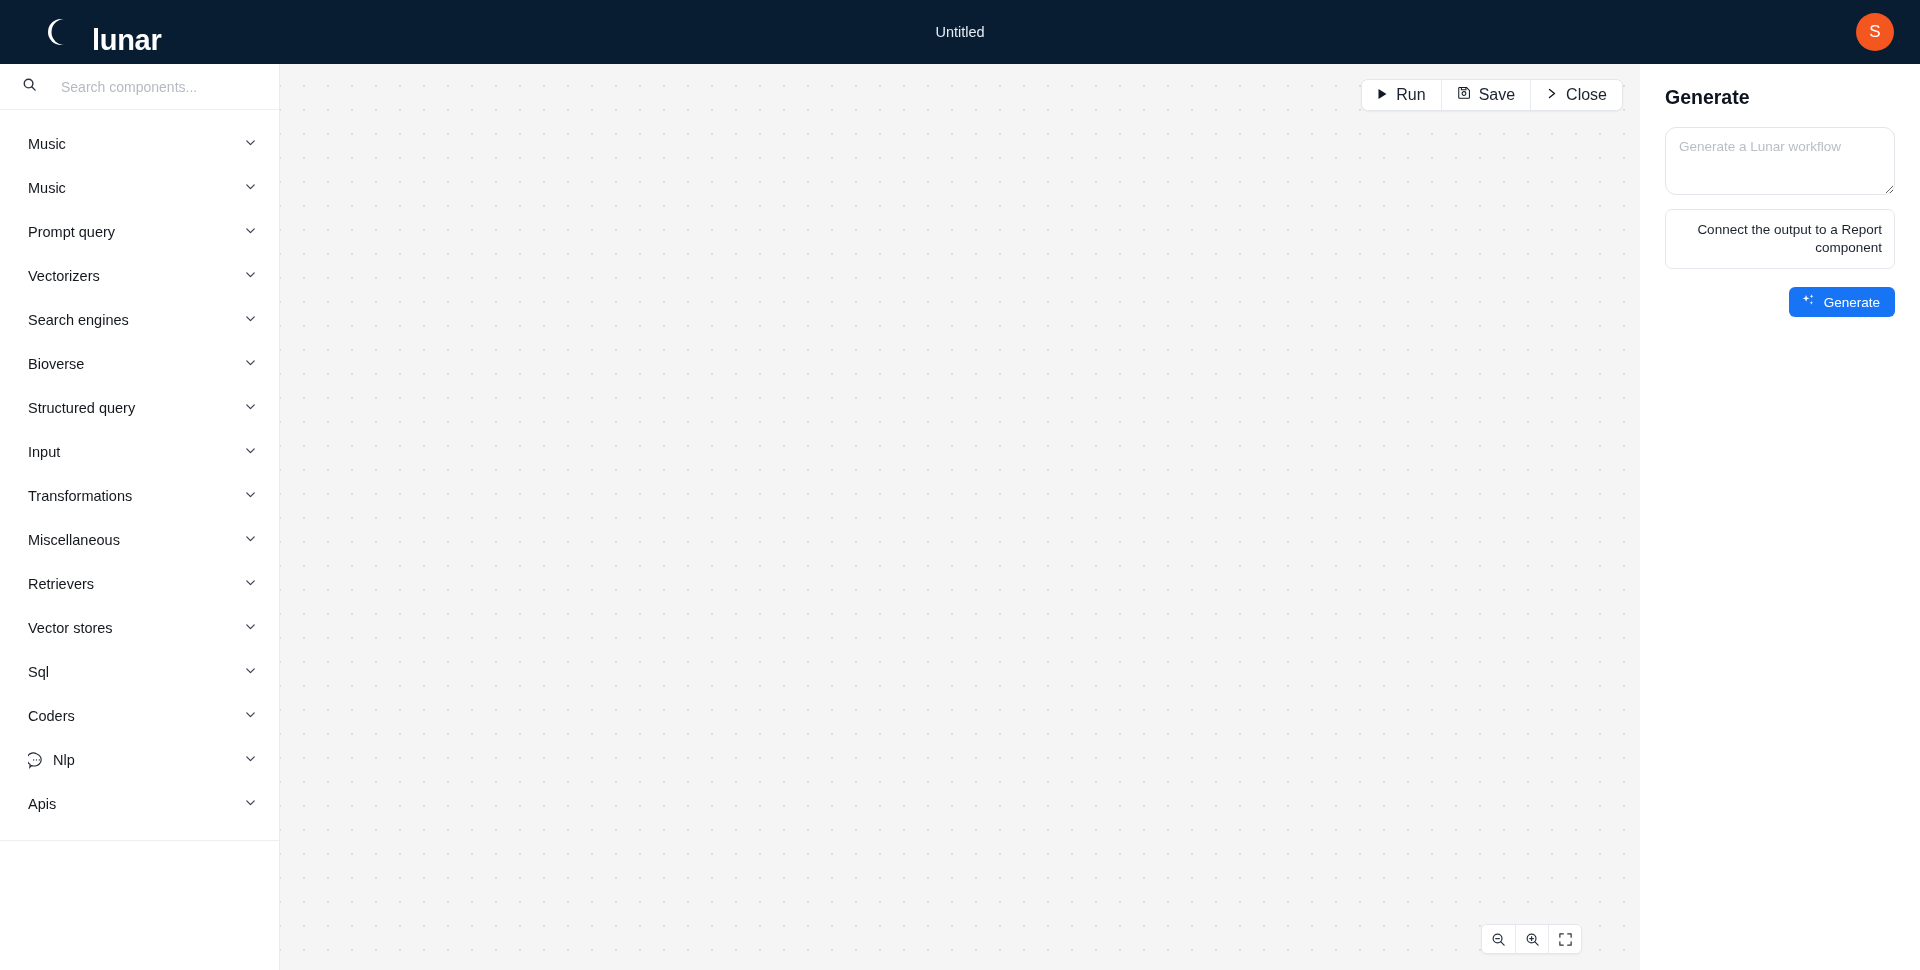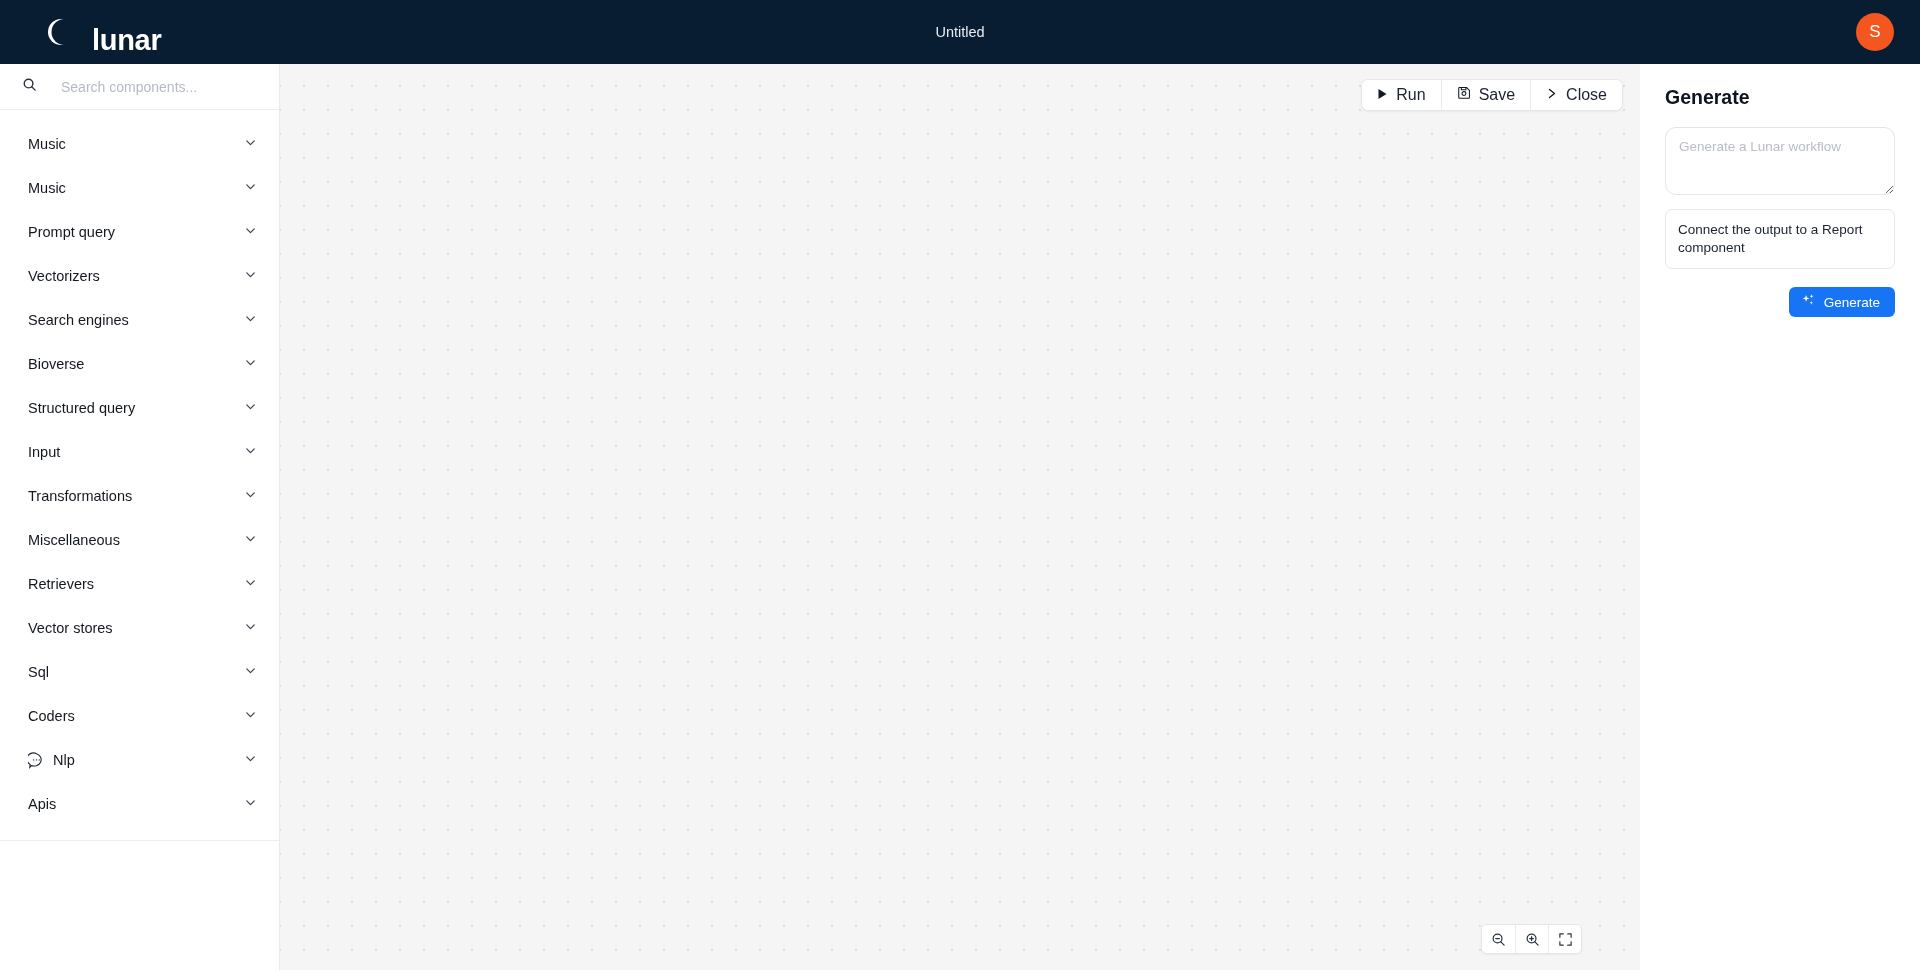--- a/index.html
+++ b/index.html
@@ -243,21 +243,21 @@
     margin-top: 14px;
     width: 100%;
     border: 1px solid #e4e7eb;
     border-radius: 7px;
     background: #ffffff;
     padding: 11px 12px;
     font-family: "Liberation Sans", sans-serif;
     font-size: 13.5px;
     line-height: 1.35;
     color: #1b2330;
-    text-align: left;
+    text-align: right;
     cursor: pointer;
   }
 
   .gen-btn-row {
     margin-top: 18px;
     display: flex;
     justify-content: flex-end;
   }
   .gen-btn {
     display: flex;

